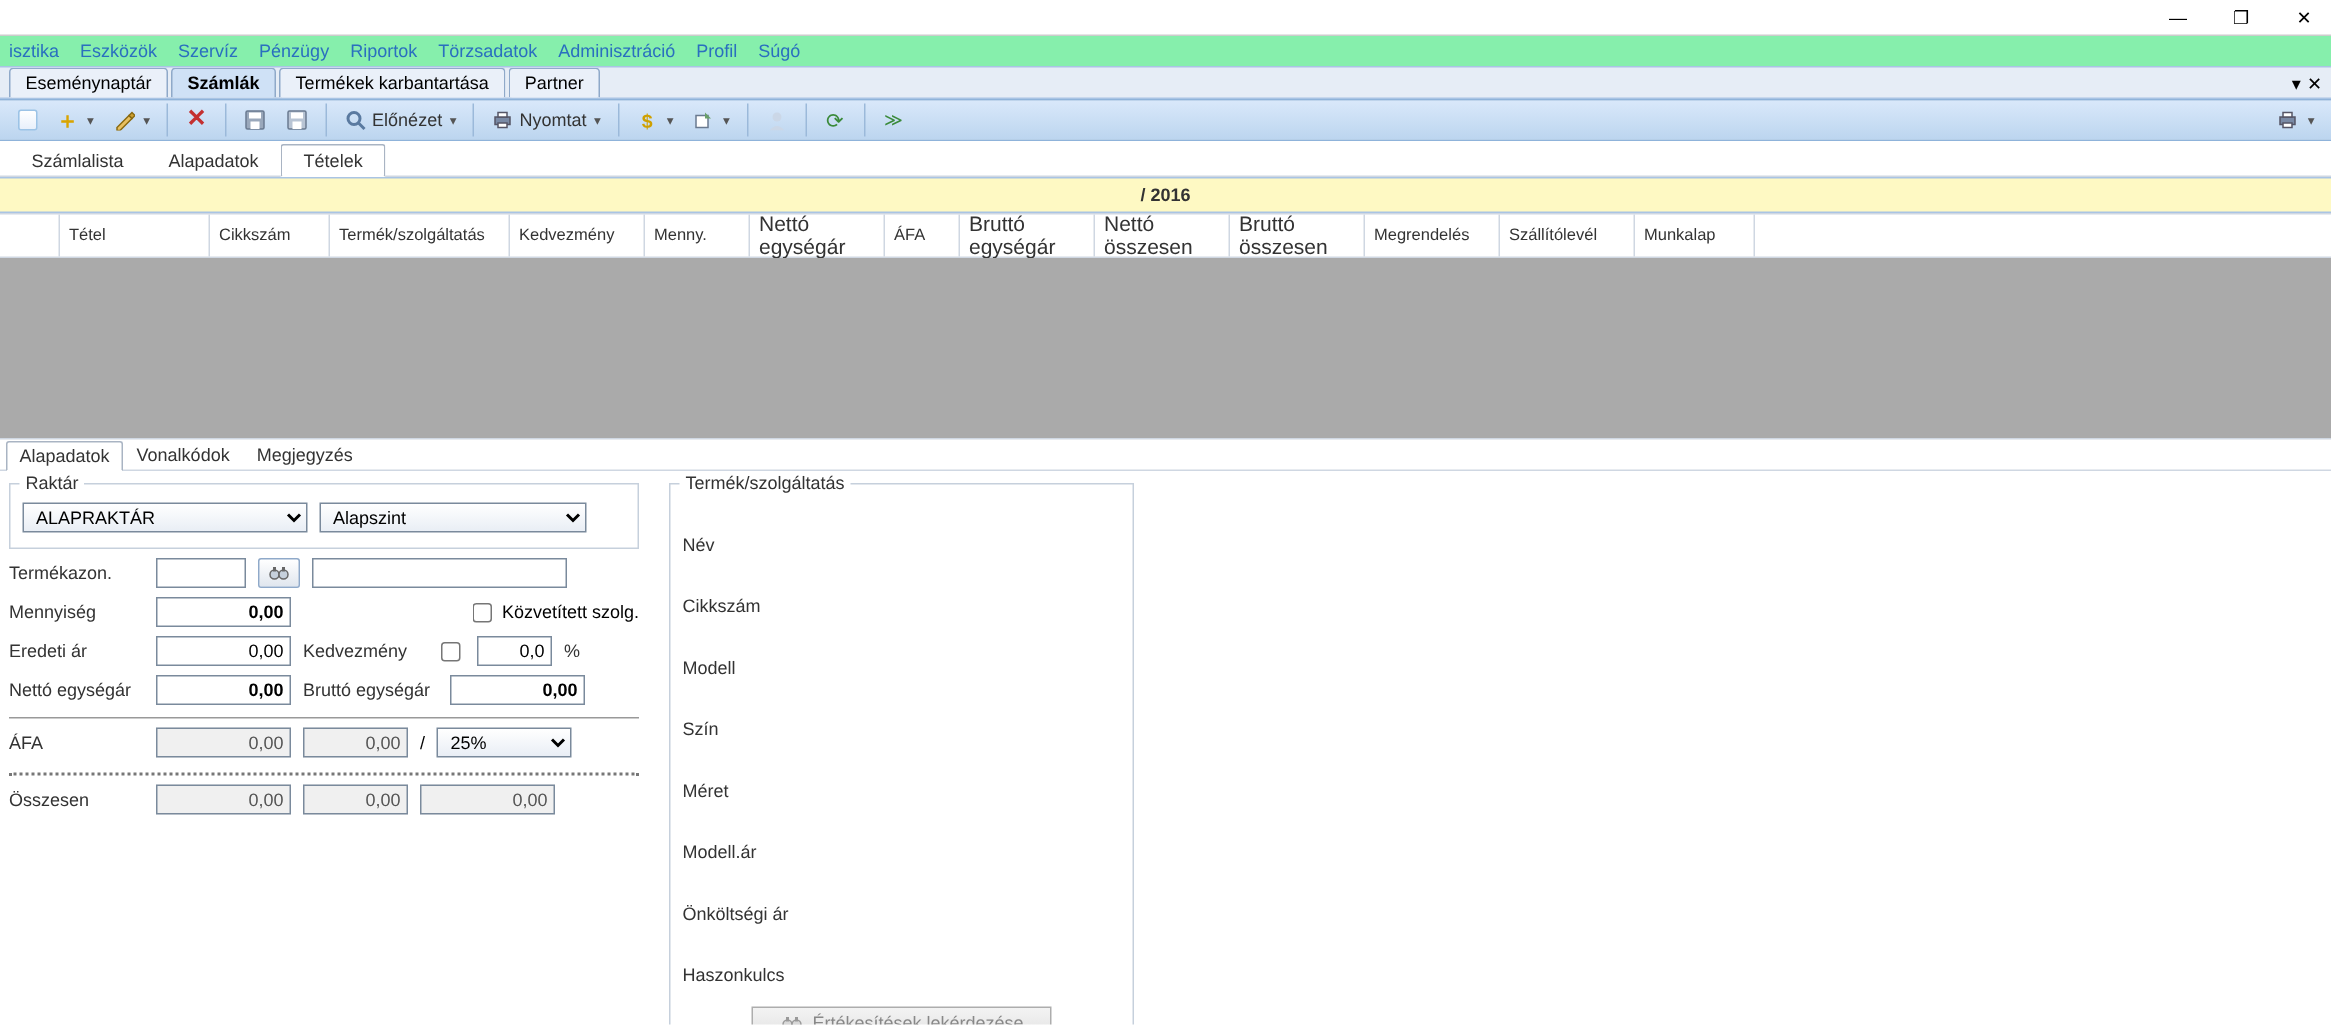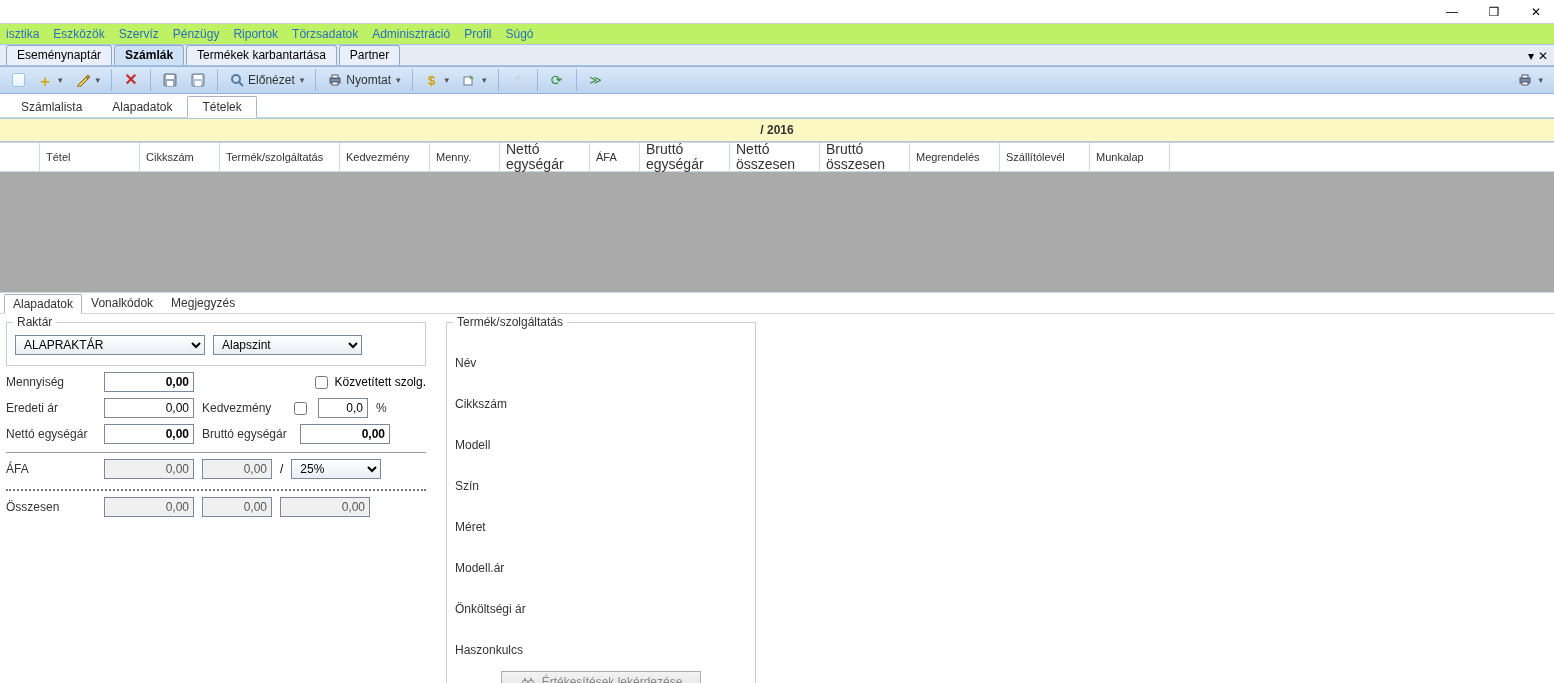--- a/index.html
+++ b/index.html
@@ -3,21 +3,21 @@
 <meta charset="utf-8">
 <style>
   * { box-sizing: border-box; font-family: "Segoe UI", Tahoma, Arial, sans-serif; font-size: 12px; }
   html, body { margin:0; padding:0; width:1554px; height:683px; background:#fff; overflow:hidden; }
 
   
   .titlebar { height:24px; background:#fff; border-bottom:1px solid #ccc; display:flex; justify-content:flex-end; align-items:center; padding-right:6px; gap:18px; font-size:14px; }
   .titlebar .win-btn { width:24px; text-align:center; cursor:default; }
 
   
-  .menubar { height:20px; display:flex; align-items:center; gap:14px; padding-left:6px; background:#bef264; }
+  .menubar { height:20px; display:flex; align-items:center; gap:14px; padding-left:6px; background:#86efac; }
   .menubar .menu-item { color:#2a6fbf; cursor:default; }
 
   
   .primary-tabs { height:22px; background:#e6edf6; border-top:1px solid #a9c4e4; border-bottom:1px solid #a9c4e4; display:flex; align-items:flex-end; padding-left:6px; position:relative; }
   .ptab { height:20px; line-height:18px; padding:0 10px; border:1px solid #8fa9c9; border-bottom:none; background:#eaf0f9; margin-right:2px; border-radius:3px 3px 0 0; cursor:default; color:#000; position:relative; }
   .ptab.active { background:#cfe1f6; font-weight:bold; }
   .primary-tabs .right { position:absolute; right:6px; top:0; height:22px; display:flex; align-items:center; gap:4px; }
   .pin, .xclose { font-size:12px; color:#000; cursor:default; }
 
   
@@ -264,26 +264,41 @@
 
 <div class="form-area">
 
   <div class="left-col">
     <div class="fieldset">
       <span class="legend">Raktár</span>
       <div class="row">
         <select style="width:190px">
           <option>ALAPRAKTÁR</option>
         </select>
-        <select style="width:149px">
+        <select style="width:178px">
           <option>Alapszint</option>
         </select>
       </div>
     </div>
 
+    <div class="row">
+      <span class="lbl" style="width:90px">Termékazon.</span>
+      <input type="text" style="width: 60px;" value="">
+      <div class="bino-btn">
+        <span class="ico">
+          <svg width="14" height="12">
+              <circle cx="4" cy="7" r="3" fill="#c6d0dc" stroke="#666"></circle>
+              <circle cx="10" cy="7" r="3" fill="#c6d0dc" stroke="#666"></circle>
+              <rect x="3" y="2" width="2" height="3" fill="#666"></rect>
+              <rect x="9" y="2" width="2" height="3" fill="#666"></rect>
+            </svg>
+        </span>
+      </div>
+      <input type="text" style="width: 170px;" value="">
+    </div>
 
 
     <div class="row">
       <span class="lbl" style="width:90px">Mennyiség</span>
       <input type="text" class="bold tar" style="width: 90px;" value="0,00">
       <span style="flex:1"></span>
       <label class="chk">
         <input type="checkbox" style="">
         <span>Közvetített szolg.</span>
       </label>

